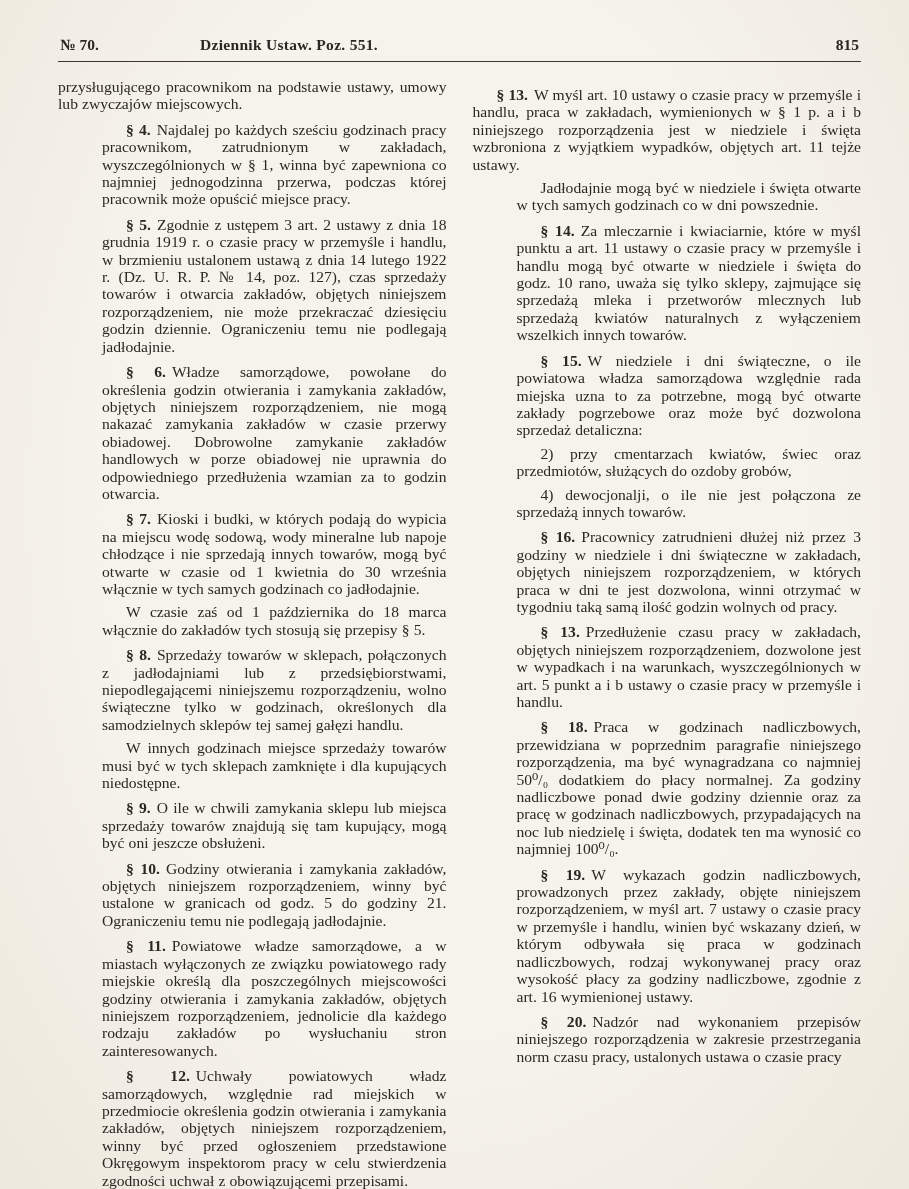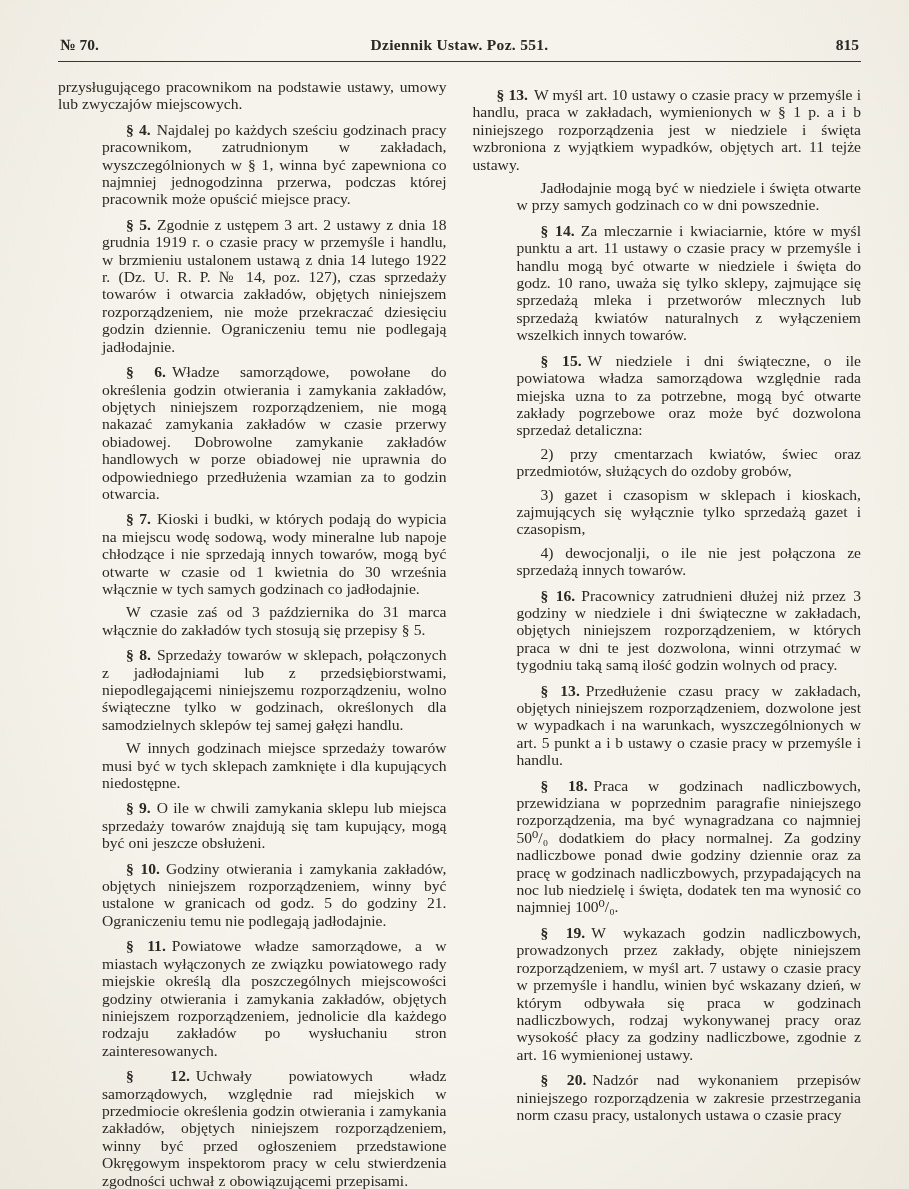--- a/index.html
+++ b/index.html
@@ -22,21 +22,21 @@
   }
   .page-header {
     display: flex;
     align-items: baseline;
     font-size: 15.5px;
     font-weight: bold;
     padding: 6px 2px 7px 2px;
     border-bottom: 1.5px solid #3b362e;
   }
   .issue   { width: 140px; text-align: left; }
-  .title   { flex: 1; text-align: center; letter-spacing: 0.3px; }
+  .title   { flex: 1; text-align: left; letter-spacing: 0.3px; }
   .pageno  { width: 140px; text-align: right; }
   .columns {
     display: flex;
     gap: 26px;
     margin-top: 16px;
   }
   .column {
     width: 390px;
     text-align: justify;
     font-size: 15.6px;
@@ -65,35 +65,34 @@
     <span class="pageno">815</span>
   </header>
 
   <div class="columns">
     <div class="column">
         <p class="para flush"><span>przysługującego pracownikom na podstawie ustawy, umowy lub zwyczajów miejscowych.</span></p>
         <p class="para section"><span class="lead">§ 4.</span><span>Najdalej po każdych sześciu godzinach pracy pracownikom, zatrudnionym w zakładach, wyszczególnionych w § 1, winna być zapewniona co najmniej jednogodzinna przerwa, podczas której pracownik może opuścić miejsce pracy.</span></p>
         <p class="para section"><span class="lead">§ 5.</span><span>Zgodnie z ustępem 3 art. 2 ustawy z dnia 18 grudnia 1919 r. o czasie pracy w przemyśle i handlu, w brzmieniu ustalonem ustawą z dnia 14 lutego 1922 r. (Dz. U. R. P. № 14, poz. 127), czas sprzedaży towarów i otwarcia zakładów, objętych niniejszem rozporządzeniem, nie może przekraczać dziesięciu godzin dziennie. Ograniczeniu temu nie podlegają jadłodajnie.</span></p>
         <p class="para section"><span class="lead">§ 6.</span><span>Władze samorządowe, powołane do określenia godzin otwierania i zamykania zakładów, objętych niniejszem rozporządzeniem, nie mogą nakazać zamykania zakładów w czasie przerwy obiadowej. Dobrowolne zamykanie zakładów handlowych w porze obiadowej nie uprawnia do odpowiedniego przedłużenia wzamian za to godzin otwarcia.</span></p>
         <p class="para section"><span class="lead">§ 7.</span><span>Kioski i budki, w których podają do wypicia na miejscu wodę sodową, wody mineralne lub napoje chłodzące i nie sprzedają innych towarów, mogą być otwarte w czasie od 1 kwietnia do 30 września włącznie w tych samych godzinach co jadłodajnie.</span></p>
-        <p class="para"><span>W czasie zaś od 3 października do 31 marca włącznie do zakładów tych stosują się przepisy § 5.</span></p>
+        <p class="para"><span>W czasie zaś od 1 października do 18 marca włącznie do zakładów tych stosują się przepisy § 5.</span></p>
         <p class="para section"><span class="lead">§ 8.</span><span>Sprzedaży towarów w sklepach, połączonych z jadłodajniami lub z przedsiębiorstwami, niepodlegającemi niniejszemu rozporządzeniu, wolno świąteczne tylko w godzinach, określonych dla samodzielnych sklepów tej samej gałęzi handlu.</span></p>
         <p class="para"><span>W innych godzinach miejsce sprzedaży towarów musi być w tych sklepach zamknięte i dla kupujących niedostępne.</span></p>
         <p class="para section"><span class="lead">§ 9.</span><span>O ile w chwili zamykania sklepu lub miejsca sprzedaży towarów znajdują się tam kupujący, mogą być oni jeszcze obsłużeni.</span></p>
         <p class="para section"><span class="lead">§ 10.</span><span>Godziny otwierania i zamykania zakładów, objętych niniejszem rozporządzeniem, winny być ustalone w granicach od godz. 5 do godziny 21. Ograniczeniu temu nie podlegają jadłodajnie.</span></p>
         <p class="para section"><span class="lead">§ 11.</span><span>Powiatowe władze samorządowe, a w miastach wyłączonych ze związku powiatowego rady miejskie określą dla poszczególnych miejscowości godziny otwierania i zamykania zakładów, objętych niniejszem rozporządzeniem, jednolicie dla każdego rodzaju zakładów po wysłuchaniu stron zainteresowanych.</span></p>
         <p class="para section"><span class="lead">§ 12.</span><span>Uchwały powiatowych władz samorządowych, względnie rad miejskich w przedmiocie określenia godzin otwierania i zamykania zakładów, objętych niniejszem rozporządzeniem, winny być przed ogłoszeniem przedstawione Okręgowym inspektorom pracy w celu stwierdzenia zgodności uchwał z obowiązującemi przepisami.</span></p>
       </div>
     <div class="column">
         <p class="para section"><span class="lead">§ 13.</span><span>W myśl art. 10 ustawy o czasie pracy w przemyśle i handlu, praca w zakładach, wymienionych w § 1 p. a i b niniejszego rozporządzenia jest w niedziele i święta wzbroniona z wyjątkiem wypadków, objętych art. 11 tejże ustawy.</span></p>
-        <p class="para"><span>Jadłodajnie mogą być w niedziele i święta otwarte w przy samych godzinach co w dni powszednie.</span></p>
+        <p class="para"><span>Jadłodajnie mogą być w niedziele i święta otwarte w tych samych godzinach co w dni powszednie.</span></p>
         <p class="para section"><span class="lead">§ 14.</span><span>Za mleczarnie i kwiaciarnie, które w myśl punktu a art. 11 ustawy o czasie pracy w przemyśle i handlu mogą być otwarte w niedziele i święta do godz. 10 rano, uważa się tylko sklepy, zajmujące się sprzedażą mleka i przetworów mlecznych lub sprzedażą kwiatów naturalnych z wyłączeniem wszelkich innych towarów.</span></p>
         <p class="para section"><span class="lead">§ 15.</span><span>W niedziele i dni świąteczne, o ile powiatowa władza samorządowa względnie rada miejska uzna to za potrzebne, mogą być otwarte zakłady pogrzebowe oraz może być dozwolona sprzedaż detaliczna:</span></p>
         <p class="para"><span>2) przy cmentarzach kwiatów, świec oraz przedmiotów, służących do ozdoby grobów,</span></p>
-        <p class="para"><span>3) gazet i czasopism w sklepach i kioskach, zajmujących się wyłącznie tylko sprzedażą gazet i czasopism,</span></p>
         <p class="para"><span>4) dewocjonalji, o ile nie jest połączona ze sprzedażą innych towarów.</span></p>
         <p class="para section"><span class="lead">§ 16.</span><span>Pracownicy zatrudnieni dłużej niż przez 3 godziny w niedziele i dni świąteczne w zakładach, objętych niniejszem rozporządzeniem, w których praca w dni te jest dozwolona, winni otrzymać w tygodniu taką samą ilość godzin wolnych od pracy.</span></p>
         <p class="para section"><span class="lead">§ 13.</span><span>Przedłużenie czasu pracy w zakładach, objętych niniejszem rozporządzeniem, dozwolone jest w wypadkach i na warunkach, wyszczególnionych w art. 5 punkt a i b ustawy o czasie pracy w przemyśle i handlu.</span></p>
         <p class="para section"><span class="lead">§ 18.</span><span>Praca w godzinach nadliczbowych, przewidziana w poprzednim paragrafie niniejszego rozporządzenia, ma być wynagradzana co najmniej 50⁰/₀ dodatkiem do płacy normalnej. Za godziny nadliczbowe ponad dwie godziny dziennie oraz za pracę w godzinach nadliczbowych, przypadających na noc lub niedzielę i święta, dodatek ten ma wynosić co najmniej 100⁰/₀.</span></p>
         <p class="para section"><span class="lead">§ 19.</span><span>W wykazach godzin nadliczbowych, prowadzonych przez zakłady, objęte niniejszem rozporządzeniem, w myśl art. 7 ustawy o czasie pracy w przemyśle i handlu, winien być wskazany dzień, w którym odbywała się praca w godzinach nadliczbowych, rodzaj wykonywanej pracy oraz wysokość płacy za godziny nadliczbowe, zgodnie z art. 16 wymienionej ustawy.</span></p>
         <p class="para section"><span class="lead">§ 20.</span><span>Nadzór nad wykonaniem przepisów niniejszego rozporządzenia w zakresie przestrzegania norm czasu pracy, ustalonych ustawa o czasie pracy</span></p>
       </div>
   </div>
 </div>
 

